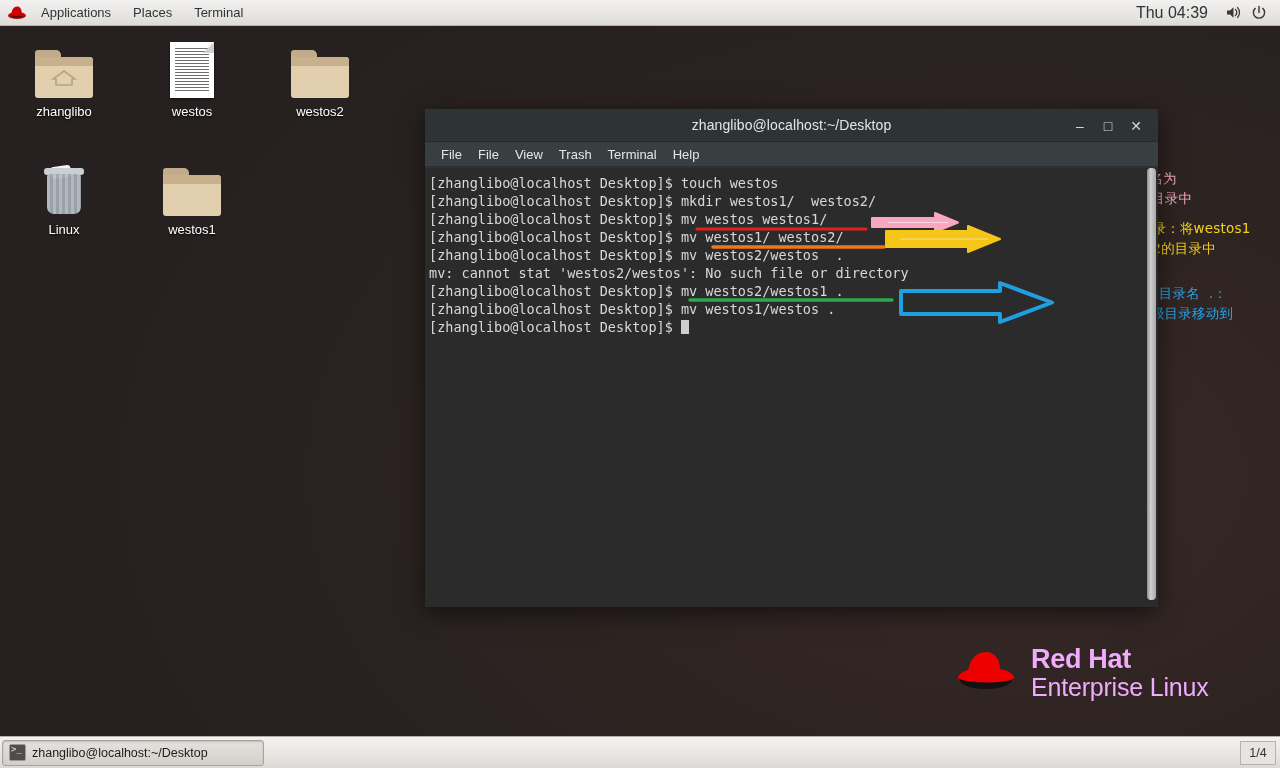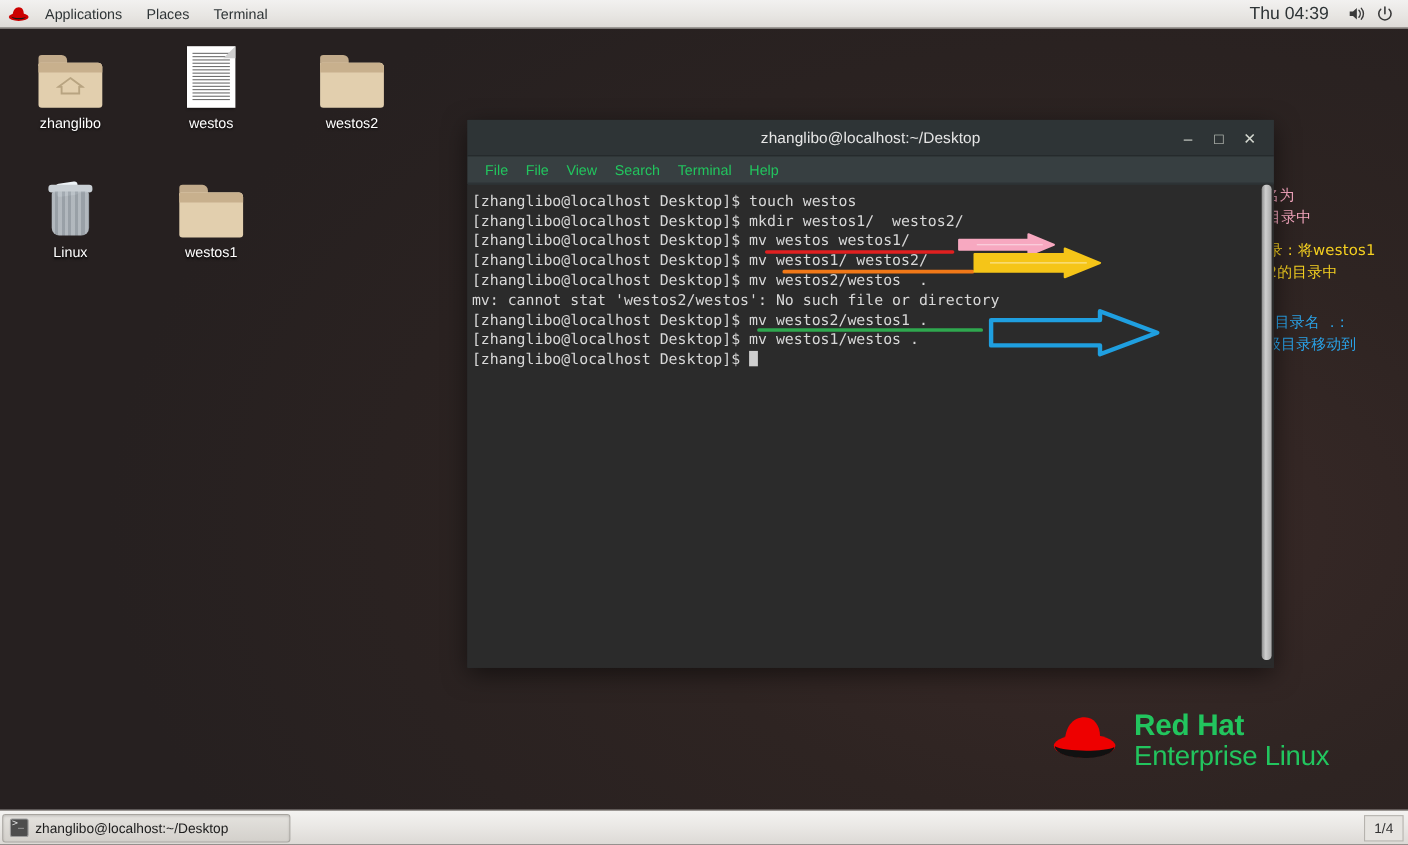--- a/index.html
+++ b/index.html
@@ -110,21 +110,21 @@
   .win-btns { position:absolute; right:8px; top:0; height:33px; display:flex; align-items:center; }
   .win-btn {
     width:28px; height:28px; display:flex; align-items:center; justify-content:center;
     color:#d3d7cf; font-size:14px; cursor:default;
   }
   #menubar {
     height:25px; background:#373f41; display:flex; align-items:center;
     padding-left:8px; border-bottom:1px solid #2b3133;
   }
   .menu-item {
-    font-size:13px; color:#22c55e; padding: 0 8px; height:25px; line-height:25px; cursor:default;
+    font-size:13px; color:#e5e5e5; padding: 0 8px; height:25px; line-height:25px; cursor:default;
   }
   #term-body {
     position:absolute; left:0; top:59px; right:0; bottom:0;
     background:#2b2b2b; padding: 6px 0 0 2px; overflow:hidden;
   }
   #term-text {
     font-family: "DejaVu Sans Mono", monospace;
     font-size: 13.5px; line-height: 18px; color:#d8d8d8;
     white-space: pre; padding-left: 2px;
   }
@@ -149,21 +149,21 @@
     font-size:13.5px; line-height:20px; white-space:pre; letter-spacing:.2px;
   }
   #note-pink { left:950px; top:168px; color:#f7a8c0; }
   #note-yellow{ left:1022px; top:218px; color:#f5d020; }
   #note-blue  { left:1055px; top:283px; color:#2aa3e8; }
 
   
   #rhel-brand {
     position:absolute; left:955px; top:645px; display:flex; align-items:center; z-index:10;
   }
-  #rhel-brand .txt { margin-left:14px; color:#22c55e; }
+  #rhel-brand .txt { margin-left:14px; color:#f0abfc; }
   #rhel-brand .l1 { font-size:27px; font-weight:bold; letter-spacing:-.3px; line-height:28px; }
   #rhel-brand .l2 { font-size:25px; font-weight:normal; letter-spacing:-.2px; line-height:28px; }
 
   
   #taskbar {
     position:absolute; left:0; bottom:0; width:1280px; height:32px;
     background: linear-gradient(to bottom,#f4f3f1 0%,#e9e7e4 50%,#dcd9d5 100%);
     border-top:1px solid #b3b0ac;
     display:flex; align-items:center; z-index:45;
   }
@@ -337,21 +337,21 @@
     <div class="win-btns">
       <div class="win-btn">–</div>
       <div class="win-btn">□</div>
       <div class="win-btn">✕</div>
     </div>
   </div>
   <div id="menubar">
     <div class="menu-item">File</div>
     <div class="menu-item">File</div>
     <div class="menu-item">View</div>
-    <div class="menu-item">Search</div>
+    <div class="menu-item">Trash</div>
     <div class="menu-item">Terminal</div>
     <div class="menu-item">Help</div>
   </div>
   <div id="term-body">
     <div id="term-text"><div>[zhanglibo@localhost Desktop]$ touch westos</div><div>[zhanglibo@localhost Desktop]$ mkdir westos1/  westos2/</div><div>[zhanglibo@localhost Desktop]$ mv westos westos1/</div><div>[zhanglibo@localhost Desktop]$ mv westos1/ westos2/</div><div>[zhanglibo@localhost Desktop]$ mv westos2/westos  .</div><div>mv: cannot stat 'westos2/westos': No such file or directory</div><div>[zhanglibo@localhost Desktop]$ mv westos2/westos1 .</div><div>[zhanglibo@localhost Desktop]$ mv westos1/westos .</div><div>[zhanglibo@localhost Desktop]$ <span class="cursor-blk"></span></div></div>
   </div>
   <div id="term-scrollbar">
     <div id="term-thumb"></div>
   </div>
 </div>

